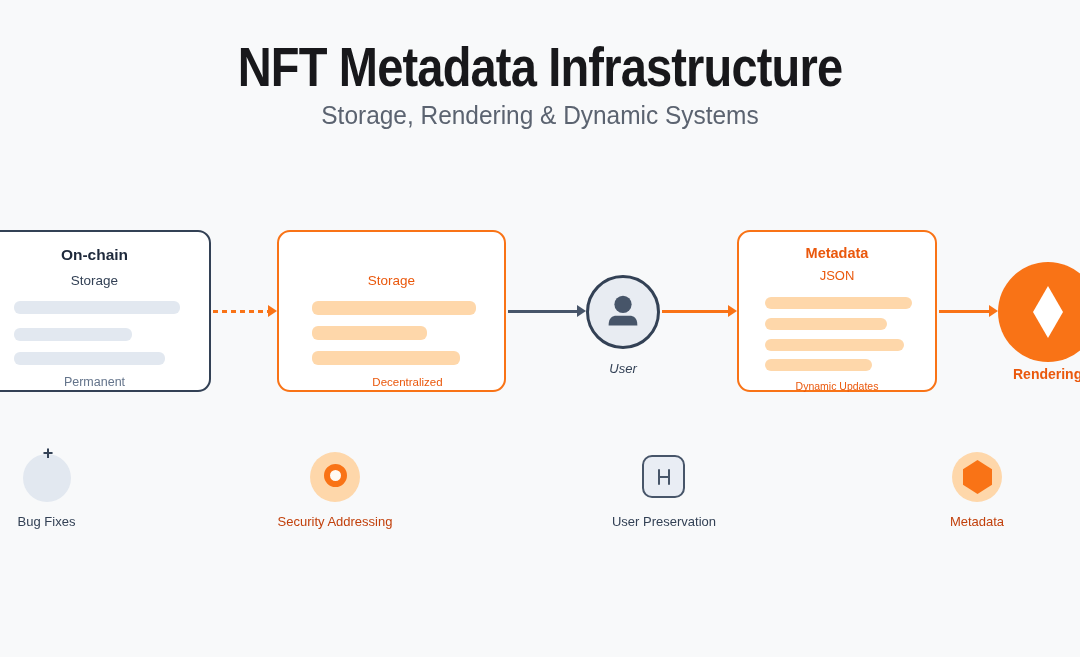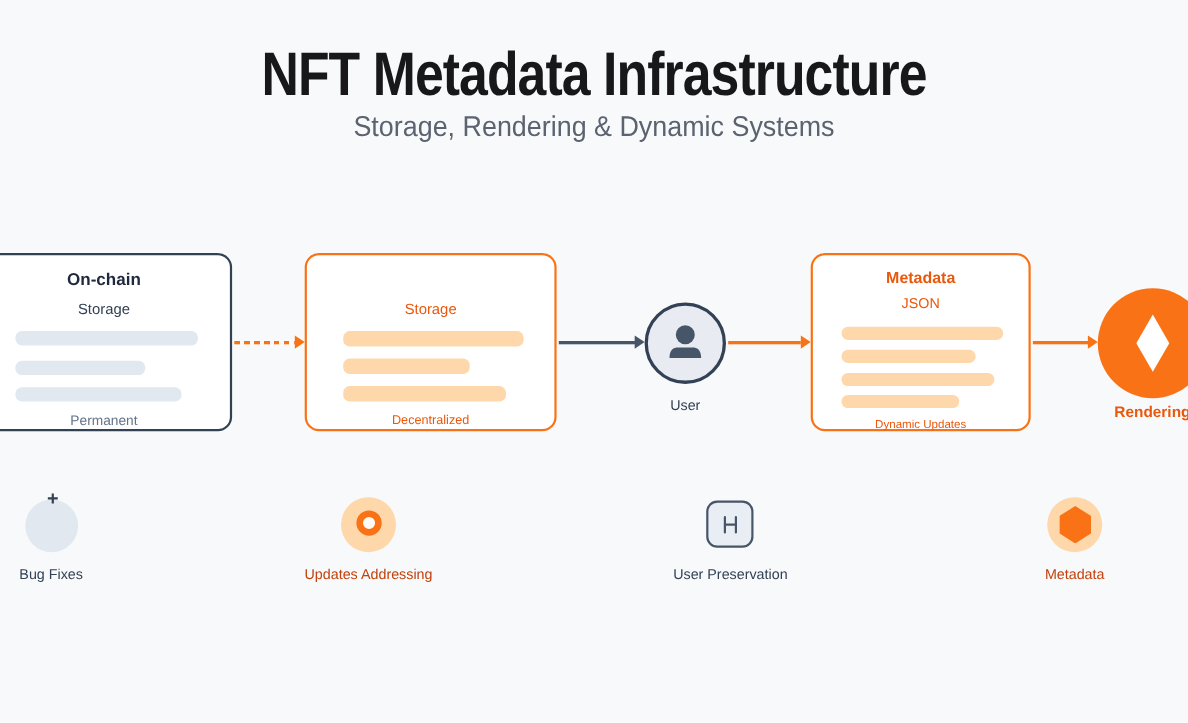--- a/index.html
+++ b/index.html
@@ -40,36 +40,36 @@
   .on-b1{left:34px;top:69px;width:166px;height:13px;}
   .on-b2{left:34px;top:96px;width:118px;height:13px;}
   .on-b3{left:34px;top:120px;width:151px;height:13px;}
   .card-onchain .card-caption{top:143px;font-size:12.5px;color:#64748b;}
   
   .card-ipfs .card-title{top:14px;}
   .card-ipfs .card-sub{top:41px;color:#ea580c;}
   .ip-b1{left:33px;top:69px;width:164px;height:14px;}
   .ip-b2{left:33px;top:94px;width:115px;height:14px;}
   .ip-b3{left:33px;top:119px;width:148px;height:14px;}
-  .card-ipfs .card-caption{top:144px;font-size:11.5px;color:#ea580c;}
+  .card-ipfs .card-caption{top:144px;font-size:11.5px;color:#ea580c;padding-left:16px;}
   
   .card-metadata .card-title{top:13px;font-size:14.5px;}
   .card-metadata .card-sub{top:36px;color:#ea580c;font-size:13px;}
   .md-b1{left:26px;top:65px;width:147px;height:12px;}
   .md-b2{left:26px;top:86px;width:122px;height:12px;}
   .md-b3{left:26px;top:107px;width:139px;height:12px;}
   .md-b4{left:26px;top:127px;width:107px;height:12px;}
   .card-metadata .card-caption{top:148px;font-size:10.5px;color:#ea580c;}
   
   .user-node{
     position:absolute;left:586px;top:275px;width:74px;height:74px;border-radius:50%;
     background:#e8ecf2;border:3px solid #334155;box-sizing:border-box;
     display:flex;align-items:center;justify-content:center;
   }
-  .user-label{position:absolute;left:573px;top:361px;width:100px;text-align:center;font-size:13px;color:#334155;}
+  .user-label{position:absolute;left:573px;top:361px;width:100px;text-align:center;font-size:13px;color:#334155;font-style:italic;}
   .render-node{
     position:absolute;left:998px;top:262px;width:100px;height:100px;border-radius:50%;
     background:#f97316;display:flex;align-items:center;justify-content:center;
   }
   .render-label{position:absolute;left:1013px;top:366px;width:90px;font-size:14px;font-weight:bold;color:#ea580c;white-space:nowrap;}
   
   .line{position:absolute;top:310px;height:2.5px;}
   .line.solid-dark{background:#475569;}
   .line.solid-orange{background:#f97316;}
   .line.dashed-orange{background:repeating-linear-gradient(90deg,#f97316 0 5px,transparent 5px 9px);}
@@ -169,21 +169,21 @@
     </svg>
   </div>
   <div class="render-label">Rendering</div>
 
   <div class="feat-circle bugfix-circle"></div>
   <div class="plus-glyph">+</div>
   <div class="feat-label lab-bug">Bug Fixes</div>
 
   <div class="feat-circle content-circle"></div>
   <div class="donut"></div>
-  <div class="feat-label lab-content">Updates Addressing</div>
+  <div class="feat-label lab-content">Security Addressing</div>
 
   <div class="state-square">
     <svg width="22" height="20" viewBox="0 0 22 20">
       <path d="M6 3 V17 M16 3 V17 M6 10 H16" stroke="#475569" stroke-width="2" stroke-linecap="round" fill="none"></path>
     </svg>
   </div>
   <div class="feat-label lab-state">User Preservation</div>
 
   <div class="feat-circle security-circle"></div>
   <div class="hexagon"></div>

